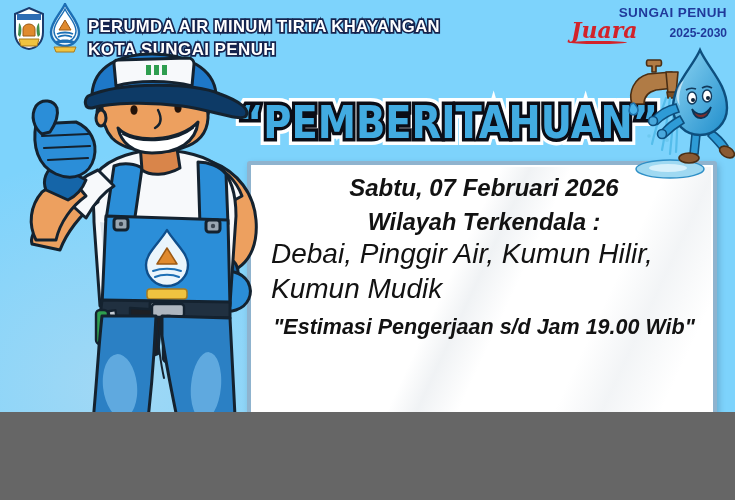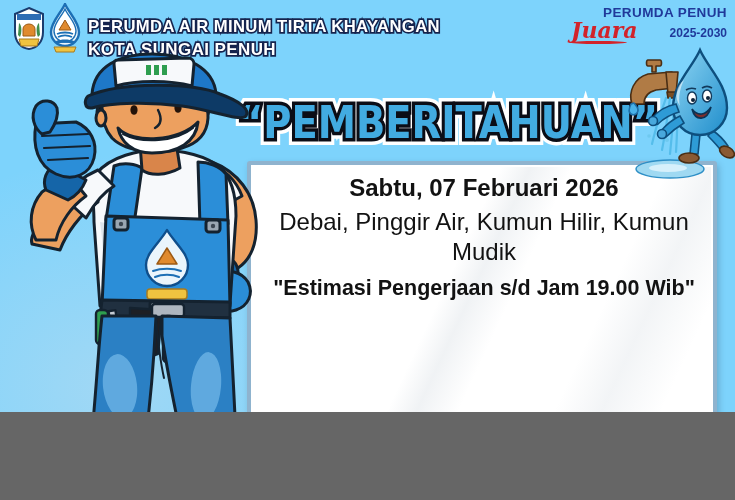--- a/index.html
+++ b/index.html
@@ -33,26 +33,26 @@
   .title-main{fill:#42abe1;stroke:#0b0d16;stroke-width:7;paint-order:stroke;}
   
   .main-box{
     position:absolute;left:247px;top:161px;width:470px;height:297px;z-index:2;
     background:
       linear-gradient(115deg, rgba(255,255,255,0) 42%, rgba(130,150,168,.12) 47%, rgba(255,255,255,0) 54%),
       linear-gradient(115deg, rgba(255,255,255,0) 70%, rgba(130,150,168,.10) 78%, rgba(255,255,255,0) 88%),
       #ffffff;
     border:4px solid #8fb3ce;border-radius:3px;
     box-shadow:0 0 0 2px #ffffff inset, 2px 3px 6px rgba(40,60,80,.25);
-    box-sizing:border-box;padding:7px 16px 8px 20px;color:#121212;
+    box-sizing:border-box;padding:7px 16px 8px 20px;color:#121212;font-style:italic;
   }
   .ann-date{font-size:24px;font-weight:bold;text-align:center;margin:2px 0 5px;}
   .ann-body{font-size:22px;line-height:1.24;text-align:left;}
   .ann-areas-h{font-size:23.5px;font-weight:bold;text-align:center;margin-top:7px;}
-  .ann-areas{font-size:24px;text-align:center;line-height:1.25;}
+  .ann-areas{font-size:28px;line-height:1.25;}
   .ann-est{font-size:21.5px;font-weight:bold;text-align:center;margin-top:9px;white-space:nowrap;}
   
   .plumber{position:absolute;left:0px;top:52px;width:268px;height:442px;z-index:4;}
   .waterdrop{position:absolute;left:626px;top:46px;width:109px;height:136px;z-index:3;}
   
   .footer-row{
     position:absolute;left:220px;right:4px;top:468px;height:18px;z-index:5;
     display:flex;justify-content:space-between;align-items:flex-start;gap:17px;
   }
   .contact{display:flex;align-items:center;gap:2px;white-space:nowrap;}
@@ -90,34 +90,35 @@
     <path d="M8,38 C13,36 21,36 26,38 L26,41 C20,39.4 14,39.4 8,41 Z" fill="#1c6fb5"></path>
     <path d="M6,44 L28,44 L26,49 L8,49 Z" fill="#f0c340" stroke="#a87b1e" stroke-width="1"></path>
   </svg>
 
   <svg class="org-svg" viewBox="0 0 400 52">
     <text x="2" y="19" textLength="352" lengthAdjust="spacingAndGlyphs">PERUMDA AIR MINUM TIRTA KHAYANGAN</text>
     <text x="2" y="42" textLength="188" lengthAdjust="spacingAndGlyphs">KOTA SUNGAI PENUH</text>
   </svg>
 
   <div class="brand-right">
-    <div class="brand-top">PERUMDA PENUH</div>
+    <div class="brand-top">SUNGAI PENUH</div>
     <div class="brand-bottom">
       <span class="juara">Juara</span>
       <span class="years">2025-2030</span>
     </div>
   </div>
 
   <svg class="title-svg" viewBox="0 0 440 76">
     <text class="title-halo" x="220" y="54" text-anchor="middle" textLength="420" lengthAdjust="spacingAndGlyphs">“PEMBERITAHUAN”</text>
     <text class="title-main" x="220" y="54" text-anchor="middle" textLength="420" lengthAdjust="spacingAndGlyphs">“PEMBERITAHUAN”</text>
   </svg>
 
   <div class="main-box">
     <div class="ann-date">Sabtu, 07 Februari 2026</div>
+    <div class="ann-areas-h">Wilayah Terkendala :</div>
     <div class="ann-areas">Debai, Pinggir Air, Kumun Hilir, Kumun Mudik</div>
     <div class="ann-est">"Estimasi Pengerjaan s/d Jam 19.00 Wib"</div>
   </div>
 
   <svg class="waterdrop" viewBox="0 0 109 136">
     <defs>
       <linearGradient id="dg" x1="0" y1="0" x2="1" y2="1">
         <stop offset="0" stop-color="#8fd6f4"></stop>
           <stop offset="1" stop-color="#1f8dcb"></stop>
       </linearGradient>

